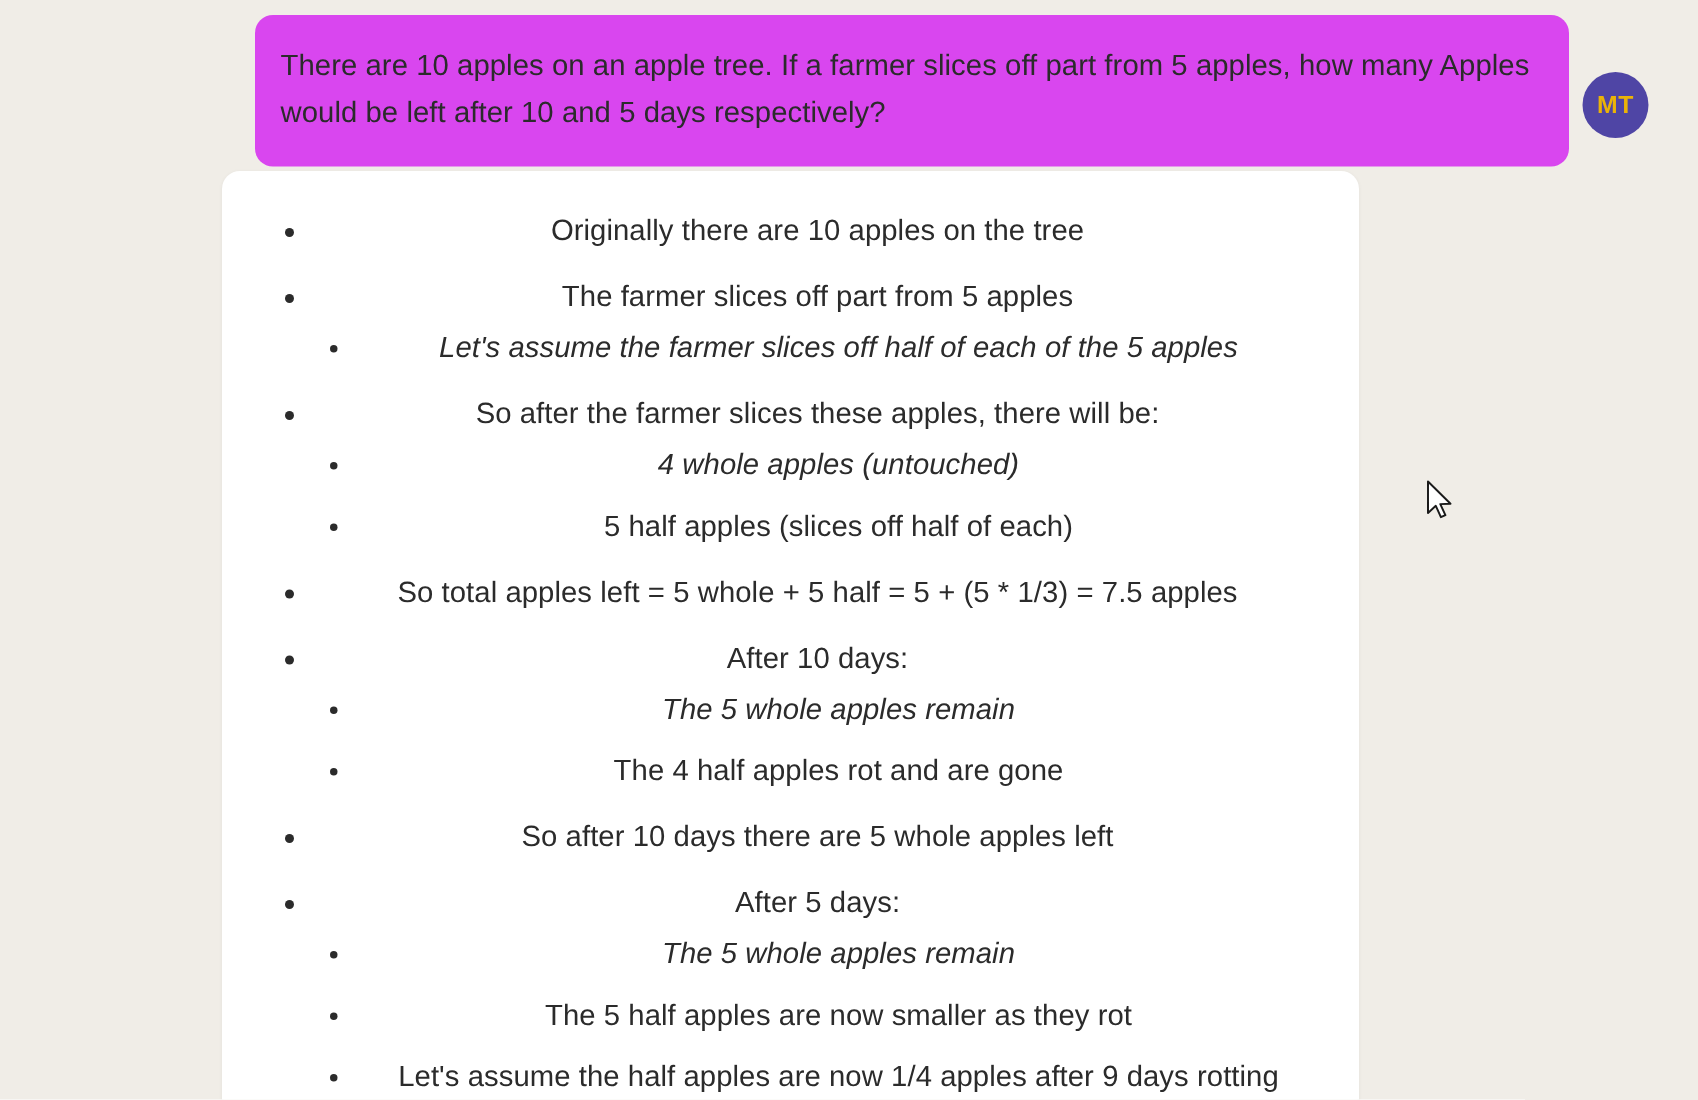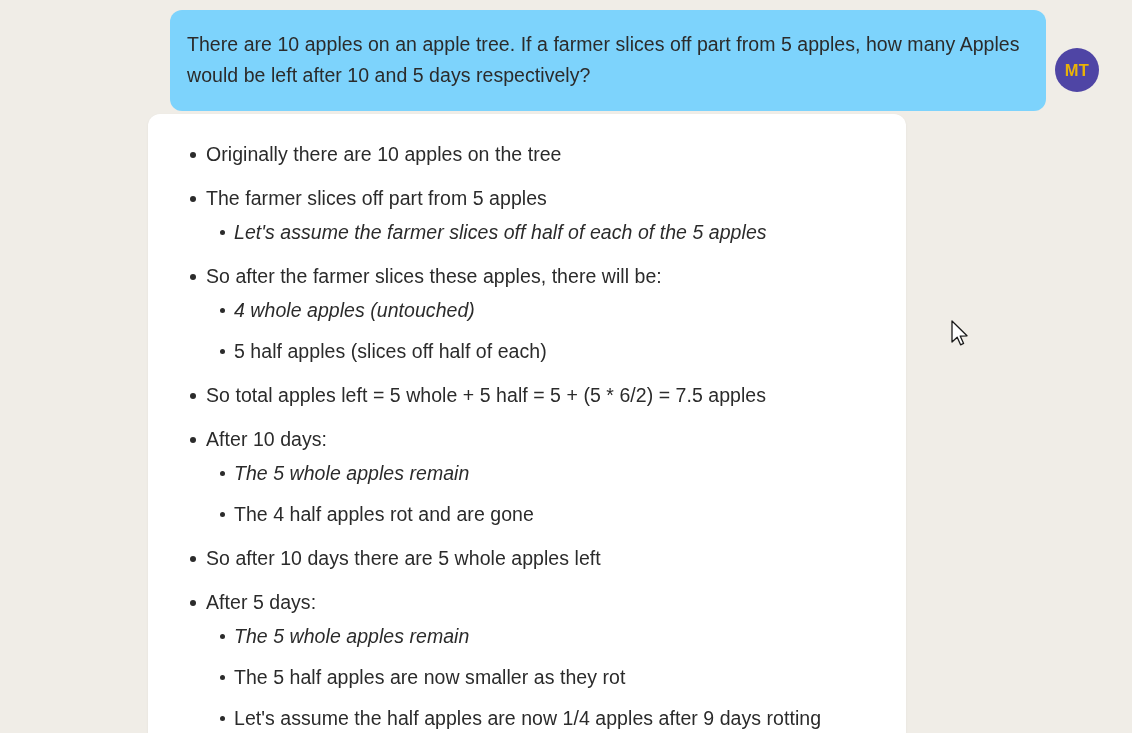--- a/index.html
+++ b/index.html
@@ -29,21 +29,21 @@
   #user-turn {
     position: absolute;
     left: 170px;
     top: 10px;
     width: 876px;
     display: flex;
     align-items: flex-start;
   }
   #user-bubble {
     width: 876px;
-    background: #7dd3fc;
+    background: #d946ef;
     border-radius: 12px;
     padding: 19px 24px 20px 17px;
     color: #2B2B2B;
     font-size: 19.5px;
     line-height: 31px;
     letter-spacing: 0.05px;
   }
   #user-avatar {
     position: absolute;
     left: 1055px;
@@ -73,21 +73,21 @@
     border-radius: 12px 12px 0 0;
     padding: 14px 22px 24px 22px;
     box-shadow: 0 1px 3px rgba(0,0,0,0.055);
   }
 
   ul.bullets {
     list-style: none;
     margin: 0;
     padding: 0;
   }
-  ul.bullets.level-1 { margin: 0; }
+  ul.bullets.level-1 { margin: 0; text-align: center; }
 
   li.bullet-item {
     position: relative;
     color: #2B2B2B;
     font-size: 19.5px;
     line-height: 26px;
     letter-spacing: 0.05px;
   }
 
   
@@ -152,21 +152,21 @@
   <div id="assistant-card">
     <ul class="bullets level-1" id="assistant-bullets">
         <li class="bullet-item"><span class="bullet-dot"></span><span class="bullet-text">Originally there are 10 apples on the tree</span></li>
         <li class="bullet-item"><span class="bullet-dot"></span><span class="bullet-text">The farmer slices off part from 5 apples</span><ul class="bullets level-2">
             <li class="bullet-item"><span class="bullet-dot"></span><span class="bullet-text">Let's assume the farmer slices off half of each of the 5 apples</span></li>
           </ul></li>
         <li class="bullet-item"><span class="bullet-dot"></span><span class="bullet-text">So after the farmer slices these apples, there will be:</span><ul class="bullets level-2">
             <li class="bullet-item"><span class="bullet-dot"></span><span class="bullet-text">4 whole apples (untouched)</span></li>
             <li class="bullet-item"><span class="bullet-dot"></span><span class="bullet-text">5 half apples (slices off half of each)</span></li>
           </ul></li>
-        <li class="bullet-item"><span class="bullet-dot"></span><span class="bullet-text">So total apples left = 5 whole + 5 half = 5 + (5 * 6/2) = 7.5 apples</span></li>
+        <li class="bullet-item"><span class="bullet-dot"></span><span class="bullet-text">So total apples left = 5 whole + 5 half = 5 + (5 * 1/3) = 7.5 apples</span></li>
         <li class="bullet-item"><span class="bullet-dot"></span><span class="bullet-text">After 10 days:</span><ul class="bullets level-2">
             <li class="bullet-item"><span class="bullet-dot"></span><span class="bullet-text">The 5 whole apples remain</span></li>
             <li class="bullet-item"><span class="bullet-dot"></span><span class="bullet-text">The 4 half apples rot and are gone</span></li>
           </ul></li>
         <li class="bullet-item"><span class="bullet-dot"></span><span class="bullet-text">So after 10 days there are 5 whole apples left</span></li>
         <li class="bullet-item"><span class="bullet-dot"></span><span class="bullet-text">After 5 days:</span><ul class="bullets level-2">
             <li class="bullet-item"><span class="bullet-dot"></span><span class="bullet-text">The 5 whole apples remain</span></li>
             <li class="bullet-item"><span class="bullet-dot"></span><span class="bullet-text">The 5 half apples are now smaller as they rot</span></li>
             <li class="bullet-item"><span class="bullet-dot"></span><span class="bullet-text">Let's assume the half apples are now 1/4 apples after 9 days rotting</span></li>
           </ul></li>

